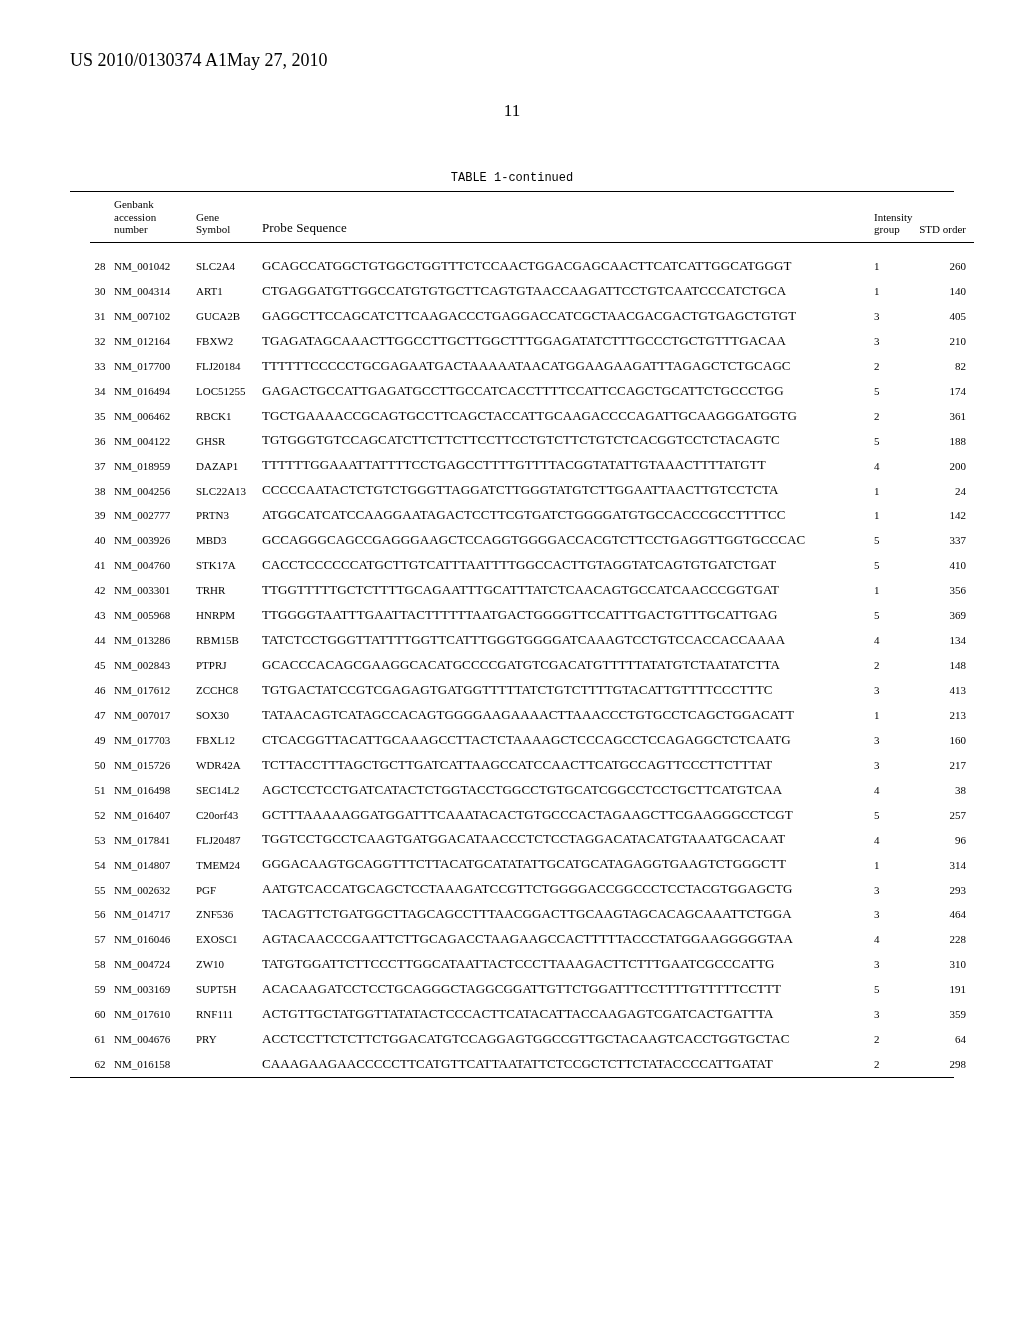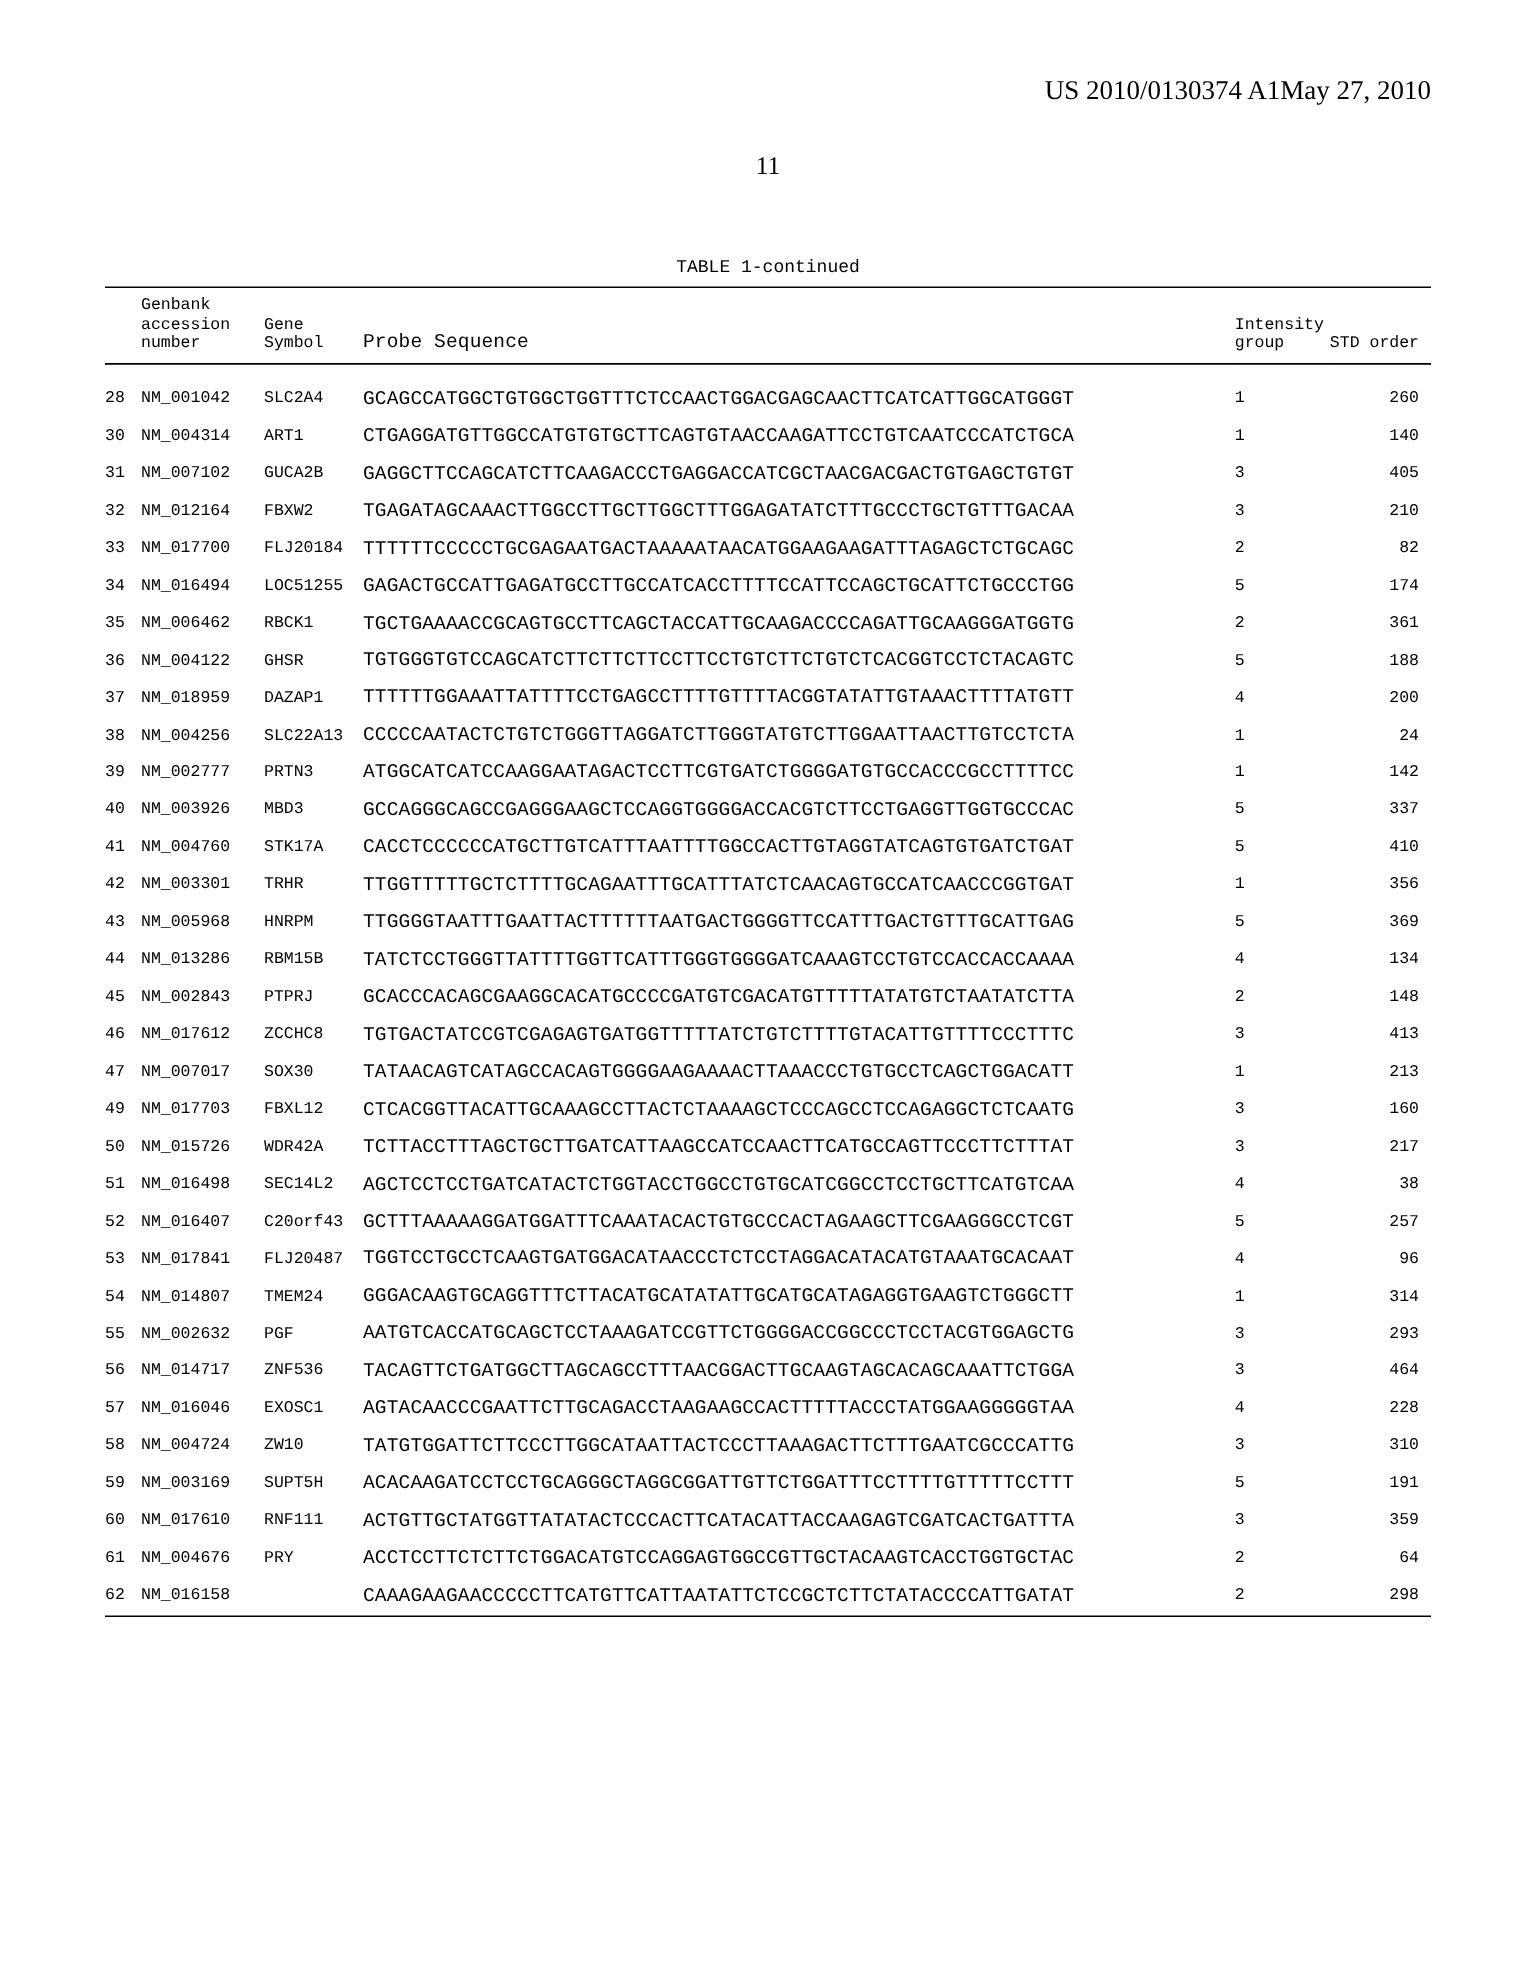--- a/index.html
+++ b/index.html
@@ -8,21 +8,21 @@
     padding: 0;
     font-family: "Times New Roman", Times, serif;
     color: #000;
     width: 1024px;
   }
   .page {
     padding: 50px 70px 40px 70px;
   }
   .header {
     display: flex;
-    justify-content: flex-end;
+    justify-content: flex-start;
     font-size: 18px;
     margin-bottom: 30px;
   }
   .pub-num { }
   .pub-date { }
   .page-num {
     text-align: center;
     font-size: 17px;
     margin-bottom: 50px;
   }
@@ -33,37 +33,38 @@
     margin-bottom: 6px;
   }
   .table-wrap {
     border-top: 1.5px solid #000;
     border-bottom: 1px solid #000;
     padding: 0;
   }
   table {
     width: 100%;
     border-collapse: collapse;
-    font-family: Liberation Mono, monospace;
+    font-family: Liberation Serif, serif;
     font-size: 11px;
     line-height: 1.15;
+    margin-left: 20px;
   }
   thead tr td {
     padding: 6px 4px 6px 0;
     white-space: pre;
     vertical-align: bottom;
   }
   thead {
     border-bottom: 1px solid #000;
   }
   tbody tr td {
     padding: 5px 4px 5px 0;
     white-space: nowrap;
   }
-  td.idx { text-align: left; width: 20px; padding-right:4px;}
+  td.idx { text-align: center; width: 20px; padding-right:4px;}
   td.acc { width: 78px; }
   td.sym { width: 62px; }
   td.seq { font-size: 13px; letter-spacing: 0.1px; }
   td.grp { text-align: left; width: 40px; }
   td.ord { text-align: right; width: 48px; padding-right:8px;}
   tbody tr:first-child td { padding-top: 16px; }
 </style>
 </head>
 <body>
 

